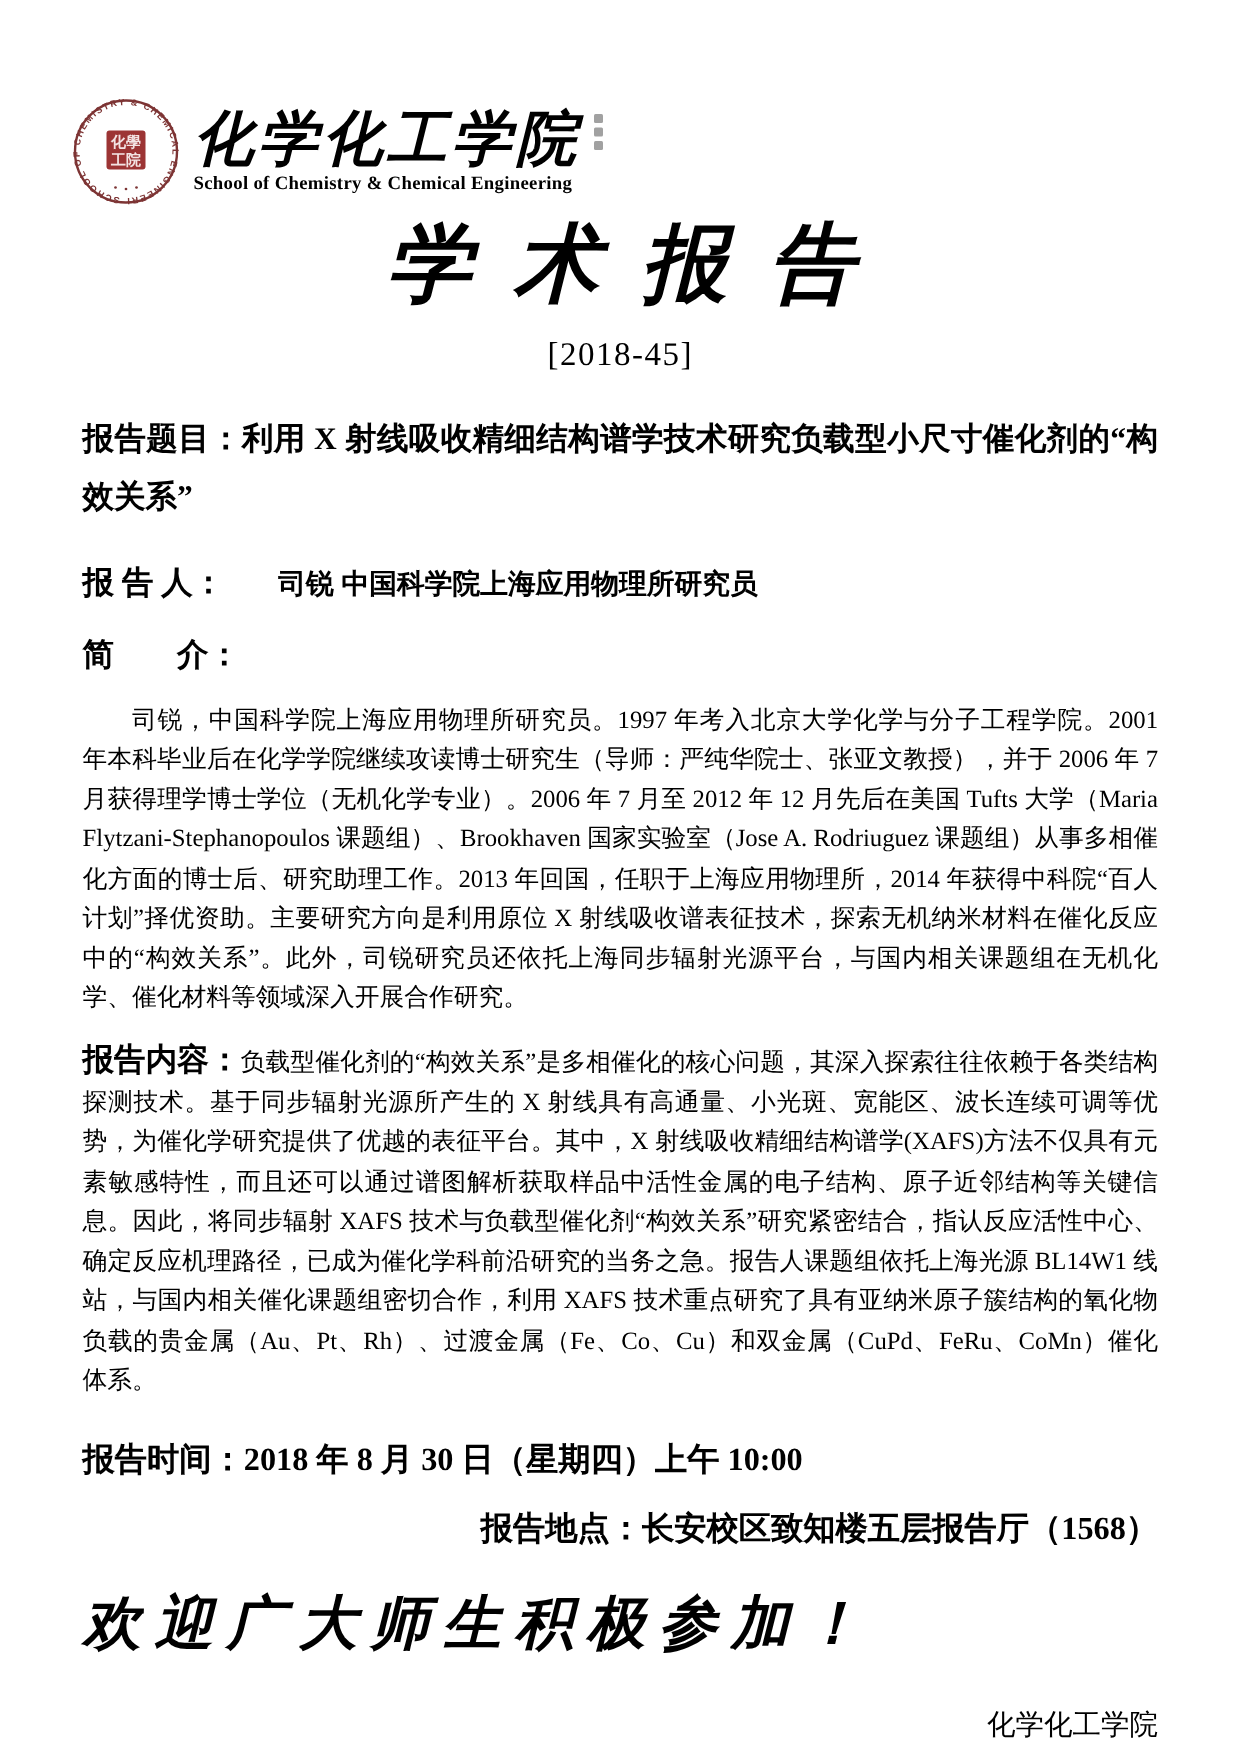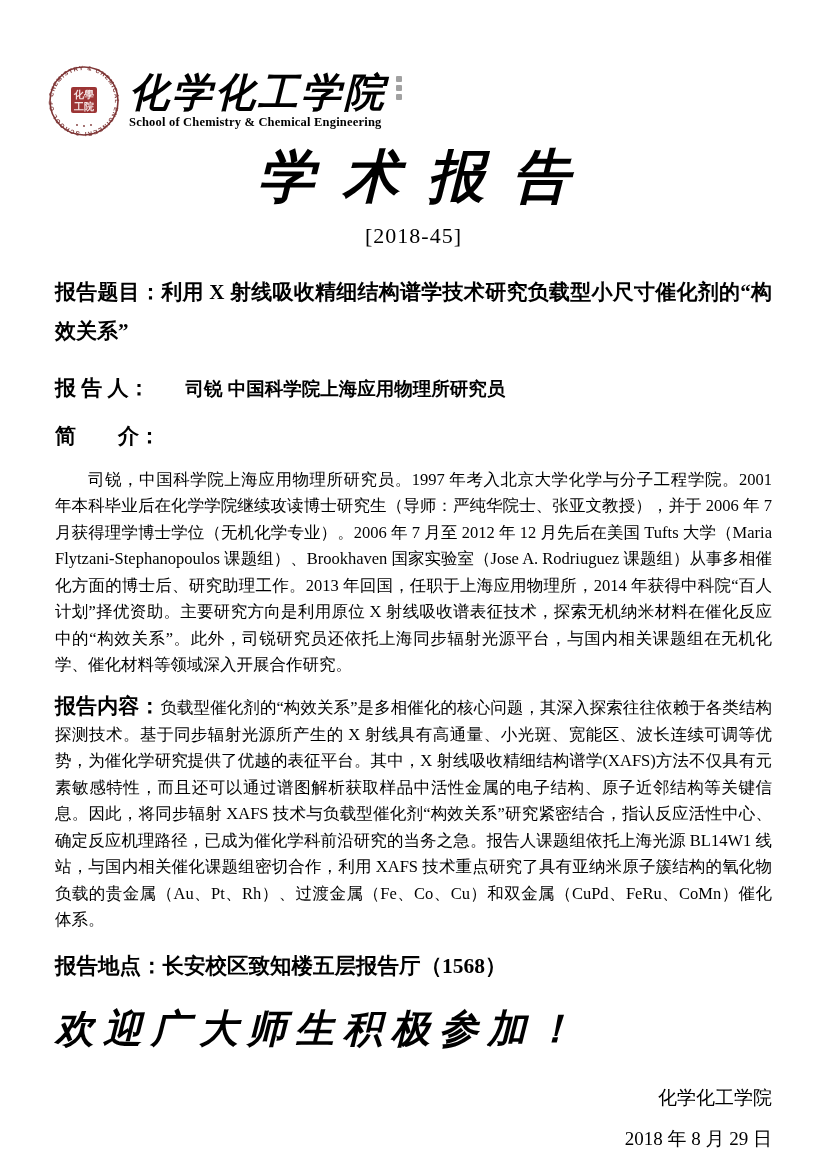--- a/index.html
+++ b/index.html
@@ -53,21 +53,21 @@
     font-size: 16.5px; line-height: 26.5px;
     text-align: justify; text-indent: 2em;
   }
   .content-para {
     margin-top: 14px; font-size: 16.5px; line-height: 26.5px;
     text-align: justify;
   }
   .content-label { font-size: 21px; font-weight: bold; line-height: 1; }
 
   .time-row { margin-top: 24px; font-size: 21.5px; font-weight: bold; }
-  .loc-row  { margin-top: 17px; font-size: 21.5px; font-weight: bold; }
+  .loc-row  { margin-top: 17px; font-size: 21.5px; font-weight: bold; text-align: right; }
 
   .welcome {
     margin-top: 22px;
     font-size: 39px; font-weight: 900; font-style: italic;
     letter-spacing: 9px;
   }
 
   .footer { text-align: right; font-size: 19px; margin-top: 22px; line-height: 2.15; }
 </style>
 </head>
@@ -108,20 +108,21 @@
 
   <p class="topic"><span>报告题目：</span><span>利用 X 射线吸收精细结构谱学技术研究负载型小尺寸催化剂的“构效关系”</span></p>
 
   <div class="speaker-row"><span class="pre">报 告 人：</span><span class="speaker-value">司锐 中国科学院上海应用物理所研究员</span></div>
 
   <div class="bio-label pre">简　　介：</div>
   <p class="bio-text">司锐，中国科学院上海应用物理所研究员。1997 年考入北京大学化学与分子工程学院。2001 年本科毕业后在化学学院继续攻读博士研究生（导师：严纯华院士、张亚文教授），并于 2006 年 7 月获得理学博士学位（无机化学专业）。2006 年 7 月至 2012 年 12 月先后在美国 Tufts 大学（Maria Flytzani-Stephanopoulos 课题组）、Brookhaven 国家实验室（Jose A. Rodriuguez 课题组）从事多相催化方面的博士后、研究助理工作。2013 年回国，任职于上海应用物理所，2014 年获得中科院“百人计划”择优资助。主要研究方向是利用原位 X 射线吸收谱表征技术，探索无机纳米材料在催化反应中的“构效关系”。此外，司锐研究员还依托上海同步辐射光源平台，与国内相关课题组在无机化学、催化材料等领域深入开展合作研究。</p>
 
   <p class="content-para"><span class="content-label">报告内容：</span><span>负载型催化剂的“构效关系”是多相催化的核心问题，其深入探索往往依赖于各类结构探测技术。基于同步辐射光源所产生的 X 射线具有高通量、小光斑、宽能区、波长连续可调等优势，为催化学研究提供了优越的表征平台。其中，X 射线吸收精细结构谱学(XAFS)方法不仅具有元素敏感特性，而且还可以通过谱图解析获取样品中活性金属的电子结构、原子近邻结构等关键信息。因此，将同步辐射 XAFS 技术与负载型催化剂“构效关系”研究紧密结合，指认反应活性中心、确定反应机理路径，已成为催化学科前沿研究的当务之急。报告人课题组依托上海光源 BL14W1 线站，与国内相关催化课题组密切合作，利用 XAFS 技术重点研究了具有亚纳米原子簇结构的氧化物负载的贵金属（Au、Pt、Rh）、过渡金属（Fe、Co、Cu）和双金属（CuPd、FeRu、CoMn）催化体系。</span></p>
 
+  <div class="time-row"><span>报告时间：</span><span>2018 年 8 月 30 日（星期四）上午 10:00</span></div>
 
   <div class="loc-row"><span>报告地点：</span><span>长安校区致知楼五层报告厅（1568）</span></div>
 
   <div class="welcome">欢迎广大师生积极参加！</div>
 
   <div class="footer">
     <div>化学化工学院</div>
     <div>2018 年 8 月 29 日</div>
   </div>
 

